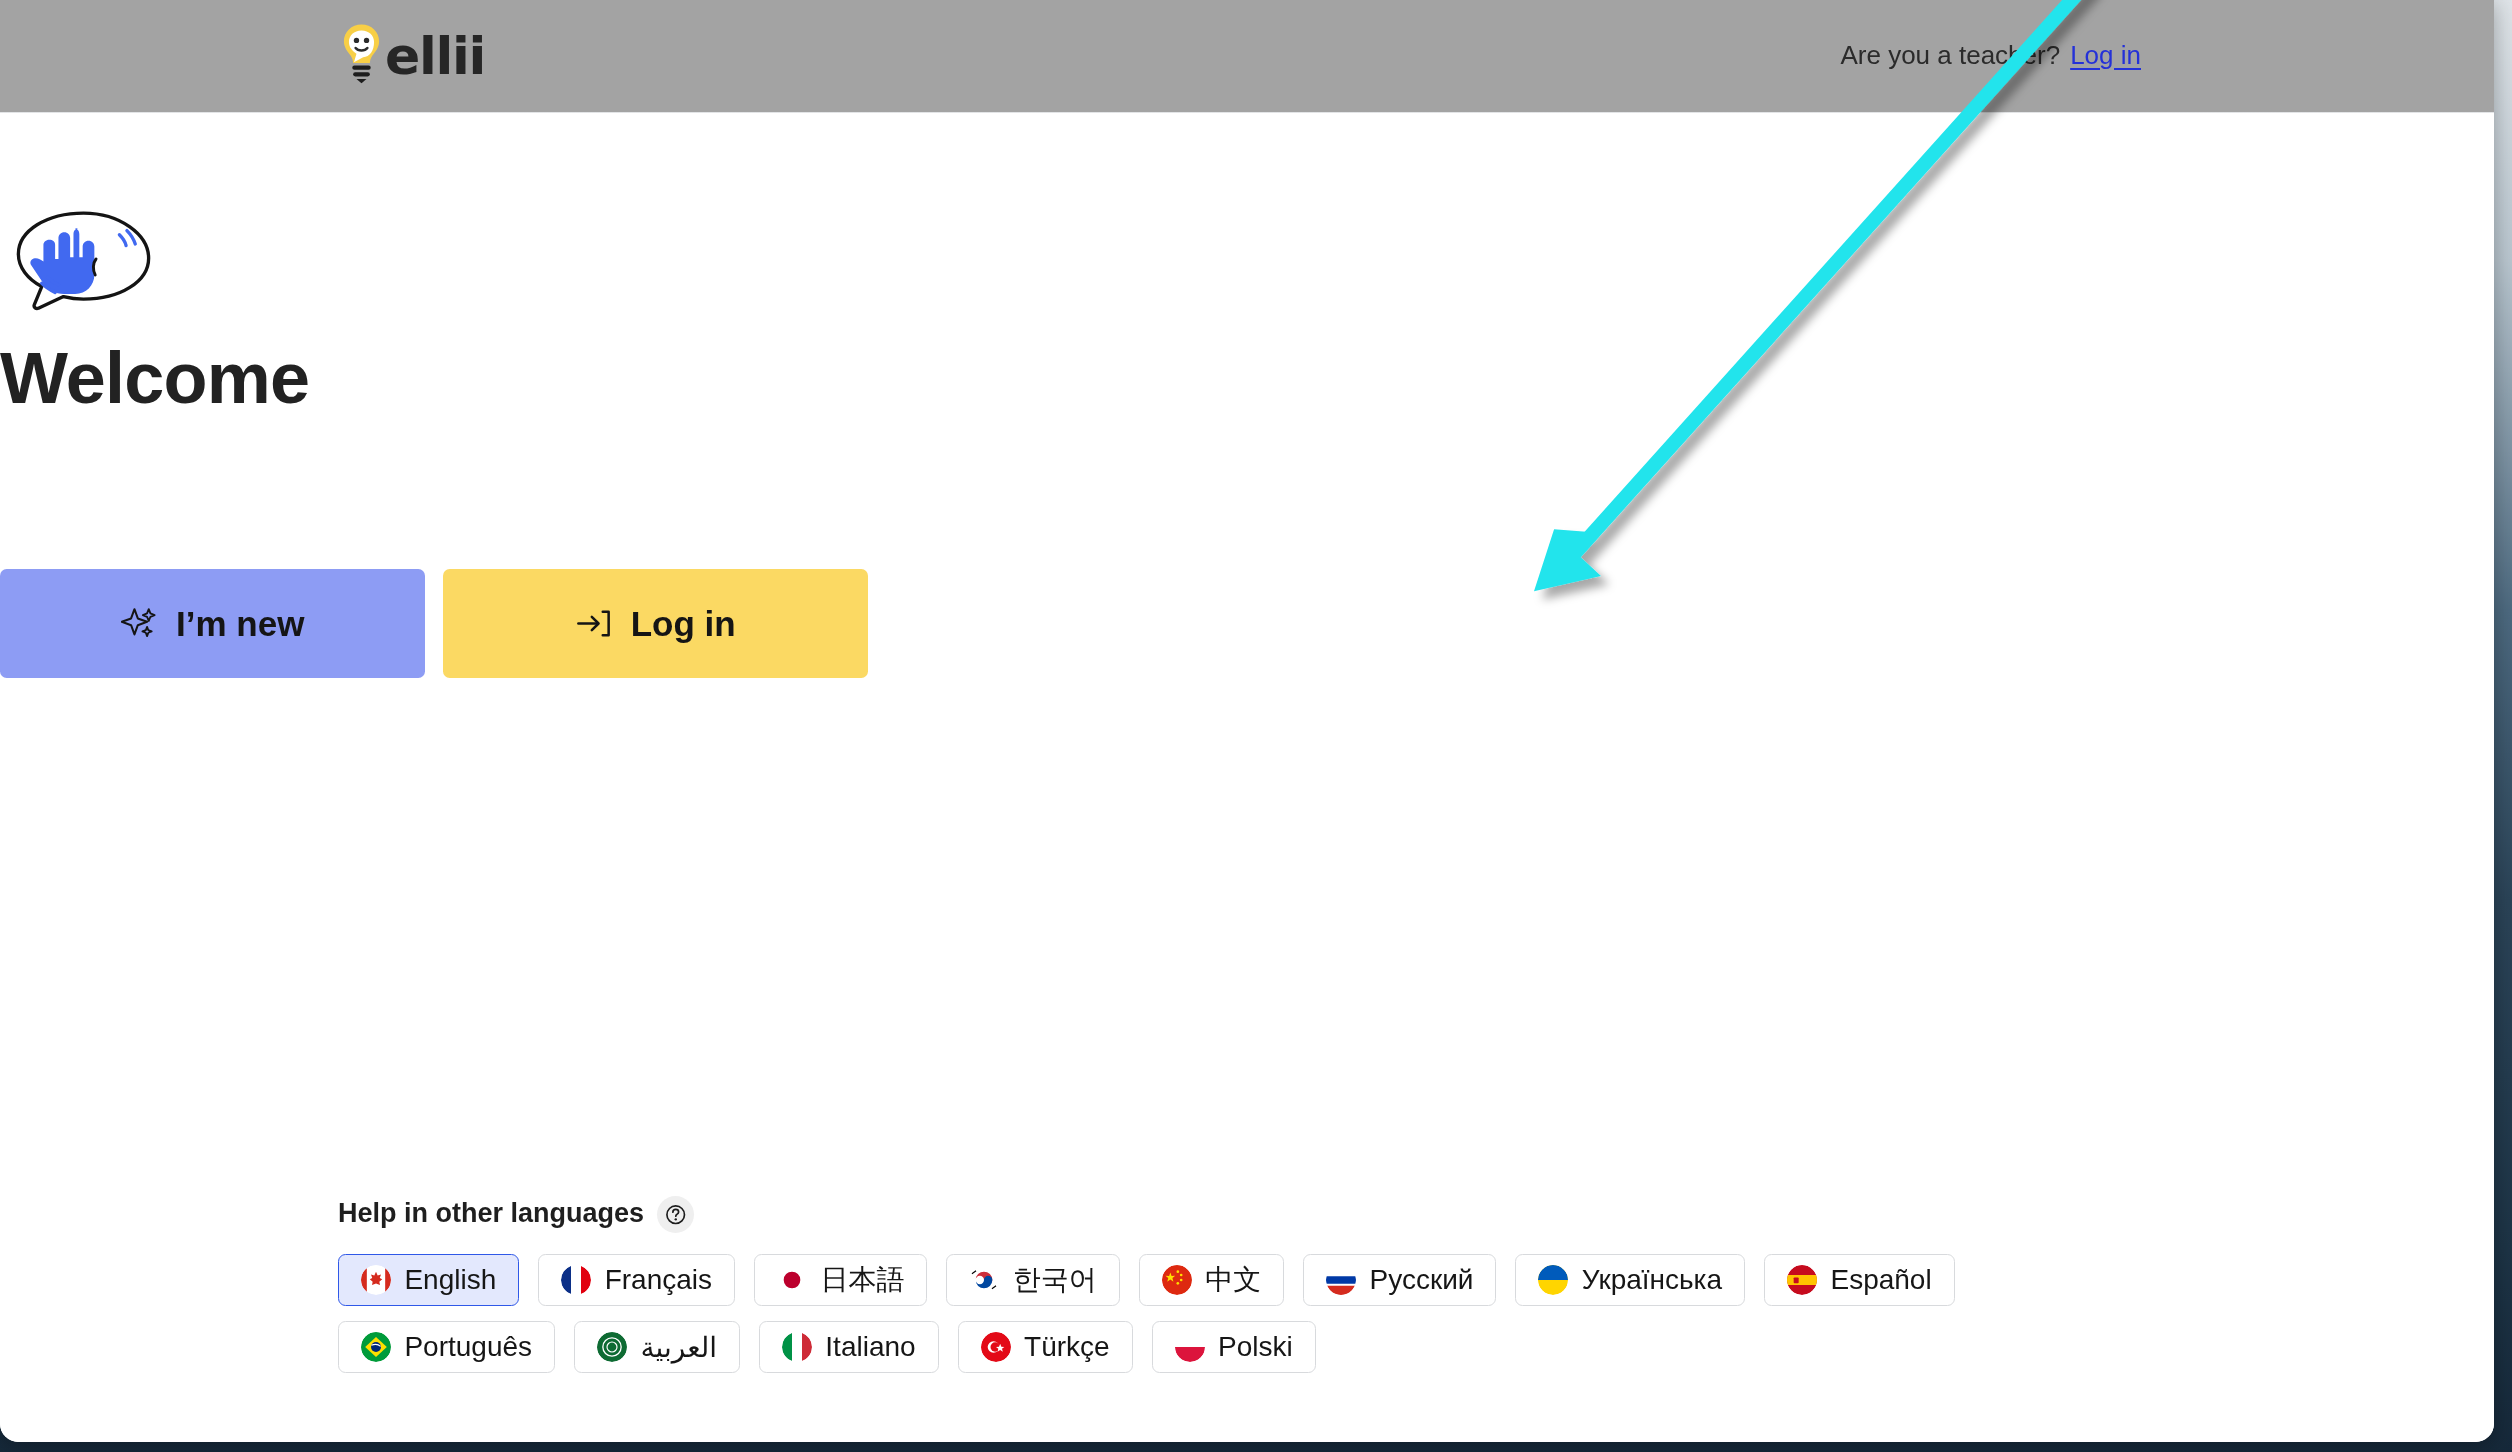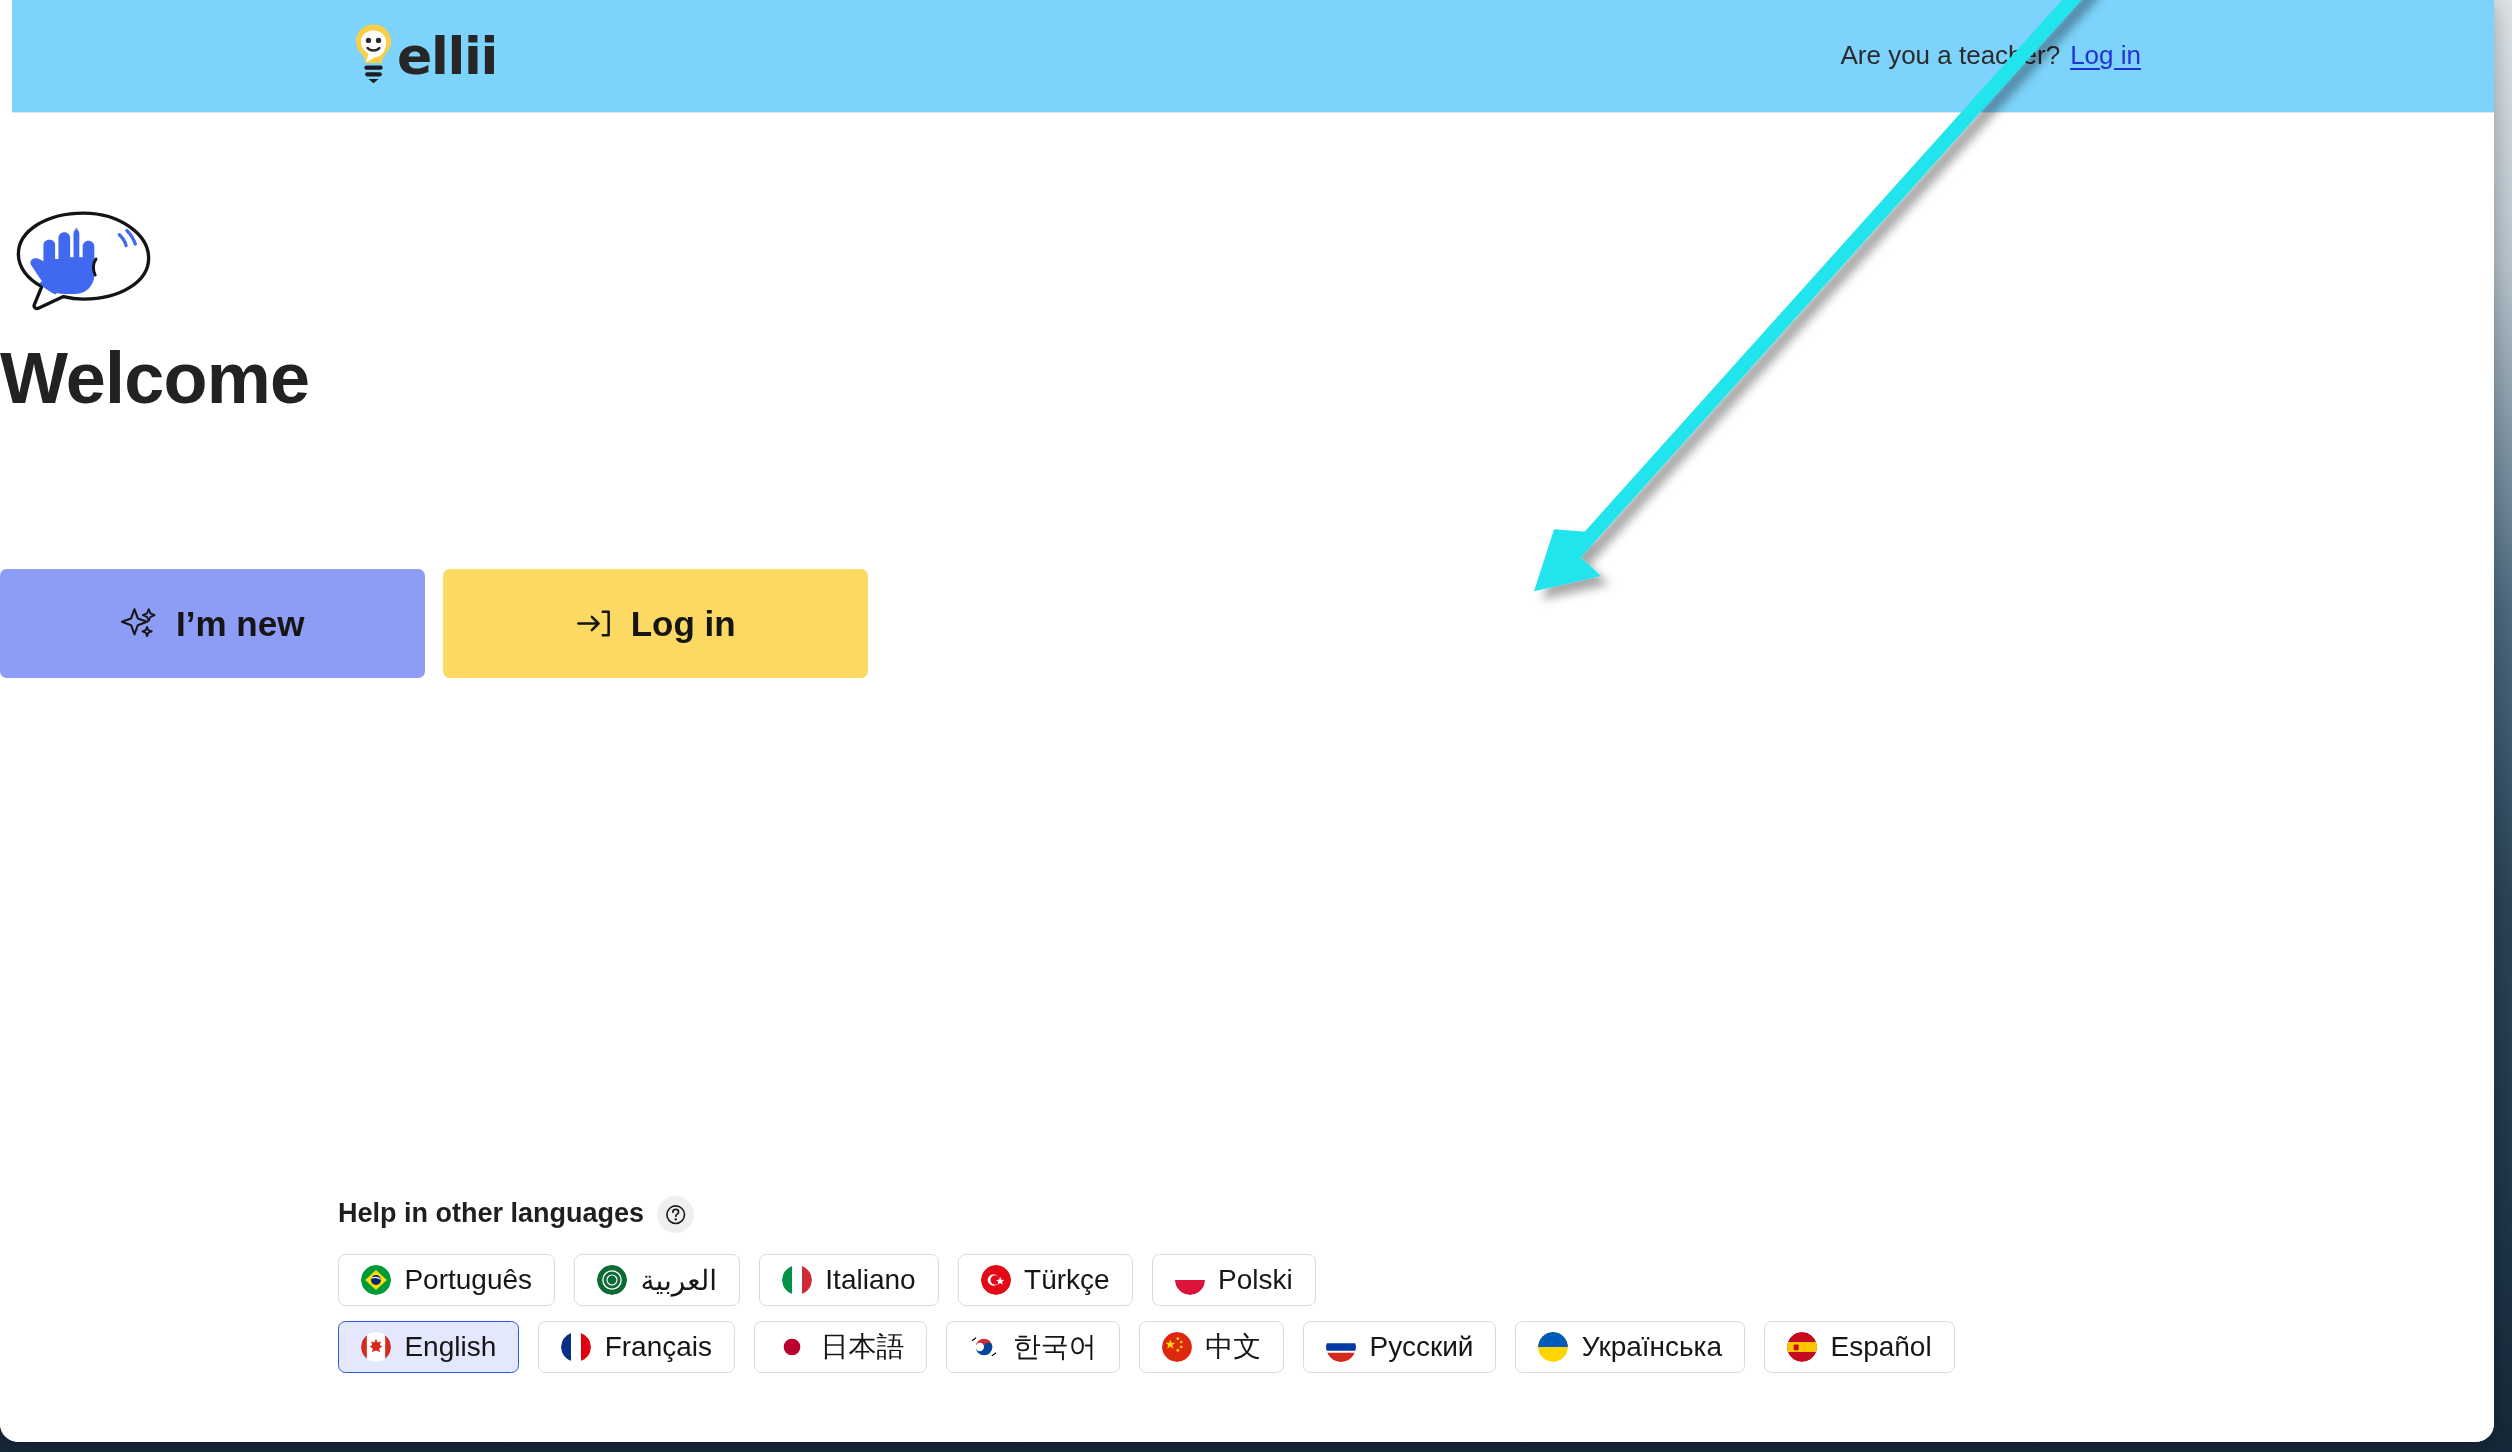--- a/index.html
+++ b/index.html
@@ -30,23 +30,22 @@
     border-bottom-left-radius: 18.4px;
     border-bottom-right-radius: 18.4px;
     box-shadow: 0 3.3px 22px rgba(0,0,0,0.30);
     overflow: hidden;
   }
 
   
   .site-header {
     position: relative;
     height: 113px;
-    background: #7dd3fc;
+    background: #a3a3a3;
     border-bottom: 0.8px solid #eceef0;
-    margin-left: 12px;
   }
   .site-header::after {
     content: "";
     position: absolute;
     left: 0; right: 0; bottom: -11.7px;
     height: 11.7px;
     background: linear-gradient(180deg, rgba(0,0,0,0.045), rgba(0,0,0,0));
     pointer-events: none;
   }
 
@@ -291,79 +290,20 @@
             <path d="M10.6 11c0-2 1.6-3.3 3.5-3.3 1.9 0 3.4 1.2 3.4 3 0 1.7-1.1 2.3-2.2 3-.9.6-1.2 1.1-1.2 2.1" fill="none" stroke="#1d1d1d" stroke-width="2" stroke-linecap="round"></path>
             <circle cx="14.1" cy="19.6" r="1.45" fill="#1d1d1d"></circle>
           </svg>
         </span>
       </div>
 
       <div class="lang-rows">
 
         <div class="lang-row">
 
-          <button class="lang-chip">
-            <span class="flag">
-              <svg class="flag" viewBox="0 0 36 36" aria-hidden="true">
-                <circle cx="18" cy="18" r="18" fill="#009b3a"></circle>
-                <path d="M18 6l13 12-13 12L5 18z" fill="#fedf00"></path>
-                <circle cx="18" cy="18" r="6" fill="#002776"></circle>
-                <path d="M12.5 16c4 -1.6 8.5 -1 11 1.2" stroke="#ffffff" stroke-width="1.4" fill="none"></path>
-              </svg>
-            </span>
-            <span>Português</span>
-          </button>
-
-          <button class="lang-chip">
-            <span class="flag">
-              <svg class="flag" viewBox="0 0 36 36" aria-hidden="true">
-                <circle cx="18" cy="18" r="18" fill="#0e6b33"></circle>
-                <circle cx="18" cy="18" r="11" fill="none" stroke="#ffffff" stroke-width="1.6"></circle>
-                <circle cx="18" cy="18" r="6" fill="none" stroke="#ffffff" stroke-width="1.4"></circle>
-              </svg>
-            </span>
-            <span>العربية</span>
-          </button>
-
-          <button class="lang-chip">
-            <span class="flag">
-              <svg class="flag" viewBox="0 0 36 36" aria-hidden="true">
-                <circle cx="18" cy="18" r="18" fill="#ffffff"></circle>
-                <path d="M0 18A18 18 0 0 1 12 1.1v33.8A18 18 0 0 1 0 18z" fill="#009246"></path>
-                <path d="M36 18a18 18 0 0 0-12-16.9v33.8A18 18 0 0 0 36 18z" fill="#ce2b37"></path>
-              </svg>
-            </span>
-            <span>Italiano</span>
-          </button>
-
-          <button class="lang-chip">
-            <span class="flag">
-              <svg class="flag" viewBox="0 0 36 36" aria-hidden="true">
-                <circle cx="18" cy="18" r="18" fill="#e30a17"></circle>
-                <circle cx="15" cy="18" r="7" fill="#ffffff"></circle>
-                <circle cx="17" cy="18" r="5.6" fill="#e30a17"></circle>
-                <path d="M23 14l1.4 3.6 3.6.3-2.8 2.2 1 3.6-3.2-2.1-3.2 2.1 1-3.6-2.8-2.2 3.6-.3z" fill="#ffffff"></path>
-              </svg>
-            </span>
-            <span>Türkçe</span>
-          </button>
-
-          <button class="lang-chip">
-            <span class="flag">
-              <svg class="flag" viewBox="0 0 36 36" aria-hidden="true">
-                <circle cx="18" cy="18" r="18" fill="#ffffff"></circle>
-                <path d="M0 18h36a18 18 0 0 1-36 0z" fill="#dc143c"></path>
-              </svg>
-            </span>
-            <span>Polski</span>
-          </button>
-        </div>
-
-        <div class="lang-row">
-
           <button class="lang-chip selected">
             <span class="flag">
               <svg class="flag" viewBox="0 0 36 36" aria-hidden="true">
                 <circle cx="18" cy="18" r="18" fill="#ffffff"></circle>
                 <path d="M0 18a18 18 0 0 1 7-14.3v28.6A18 18 0 0 1 0 18z" fill="#d52b1e"></path>
                 <path d="M36 18a18 18 0 0 0-7-14.3v28.6A18 18 0 0 0 36 18z" fill="#d52b1e"></path>
                 <path d="M18 8l2 4.5 4-1-1.5 4 3 1.5-3.5 3 .8 4-4.8-1.8L13.2 24l.8-4-3.5-3 3-1.5-1.5-4 4 1z" fill="#d52b1e"></path>
               </svg>
             </span>
             <span>English</span>
@@ -443,20 +383,79 @@
 
           <button class="lang-chip">
             <span class="flag">
               <svg class="flag" viewBox="0 0 36 36" aria-hidden="true">
                 <circle cx="18" cy="18" r="18" fill="#c60b1e"></circle>
                 <path d="M.9 12h34.2a18 18 0 0 1 0 12H.9a18 18 0 0 1 0-12z" fill="#ffc400"></path>
                 <rect x="8" y="15" width="6" height="7" rx="1" fill="#c60b1e"></rect>
               </svg>
             </span>
             <span>Español</span>
+          </button>
+        </div>
+
+        <div class="lang-row">
+
+          <button class="lang-chip">
+            <span class="flag">
+              <svg class="flag" viewBox="0 0 36 36" aria-hidden="true">
+                <circle cx="18" cy="18" r="18" fill="#009b3a"></circle>
+                <path d="M18 6l13 12-13 12L5 18z" fill="#fedf00"></path>
+                <circle cx="18" cy="18" r="6" fill="#002776"></circle>
+                <path d="M12.5 16c4 -1.6 8.5 -1 11 1.2" stroke="#ffffff" stroke-width="1.4" fill="none"></path>
+              </svg>
+            </span>
+            <span>Português</span>
+          </button>
+
+          <button class="lang-chip">
+            <span class="flag">
+              <svg class="flag" viewBox="0 0 36 36" aria-hidden="true">
+                <circle cx="18" cy="18" r="18" fill="#0e6b33"></circle>
+                <circle cx="18" cy="18" r="11" fill="none" stroke="#ffffff" stroke-width="1.6"></circle>
+                <circle cx="18" cy="18" r="6" fill="none" stroke="#ffffff" stroke-width="1.4"></circle>
+              </svg>
+            </span>
+            <span>العربية</span>
+          </button>
+
+          <button class="lang-chip">
+            <span class="flag">
+              <svg class="flag" viewBox="0 0 36 36" aria-hidden="true">
+                <circle cx="18" cy="18" r="18" fill="#ffffff"></circle>
+                <path d="M0 18A18 18 0 0 1 12 1.1v33.8A18 18 0 0 1 0 18z" fill="#009246"></path>
+                <path d="M36 18a18 18 0 0 0-12-16.9v33.8A18 18 0 0 0 36 18z" fill="#ce2b37"></path>
+              </svg>
+            </span>
+            <span>Italiano</span>
+          </button>
+
+          <button class="lang-chip">
+            <span class="flag">
+              <svg class="flag" viewBox="0 0 36 36" aria-hidden="true">
+                <circle cx="18" cy="18" r="18" fill="#e30a17"></circle>
+                <circle cx="15" cy="18" r="7" fill="#ffffff"></circle>
+                <circle cx="17" cy="18" r="5.6" fill="#e30a17"></circle>
+                <path d="M23 14l1.4 3.6 3.6.3-2.8 2.2 1 3.6-3.2-2.1-3.2 2.1 1-3.6-2.8-2.2 3.6-.3z" fill="#ffffff"></path>
+              </svg>
+            </span>
+            <span>Türkçe</span>
+          </button>
+
+          <button class="lang-chip">
+            <span class="flag">
+              <svg class="flag" viewBox="0 0 36 36" aria-hidden="true">
+                <circle cx="18" cy="18" r="18" fill="#ffffff"></circle>
+                <path d="M0 18h36a18 18 0 0 1-36 0z" fill="#dc143c"></path>
+              </svg>
+            </span>
+            <span>Polski</span>
           </button>
         </div>
       </div>
     </section>
   </main>
 </div>
 
 <div class="annotation-layer">
   <svg width="2512" height="1452" viewBox="0 0 3000 1734" aria-hidden="true">
     <defs>

